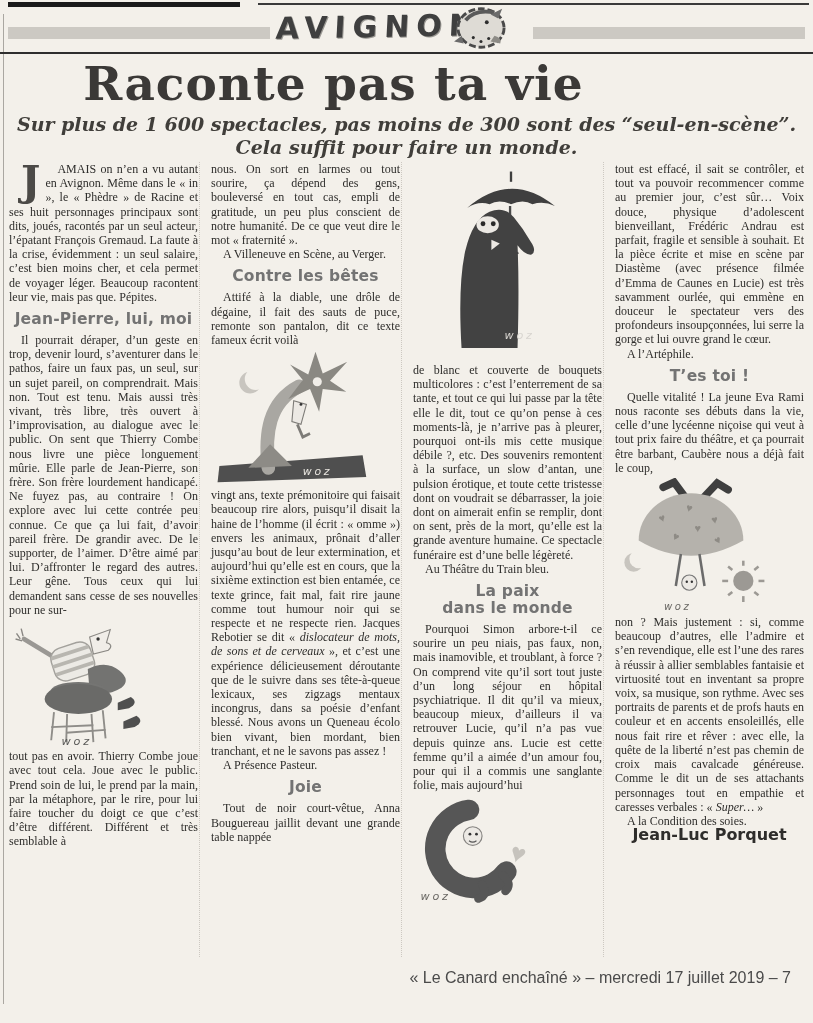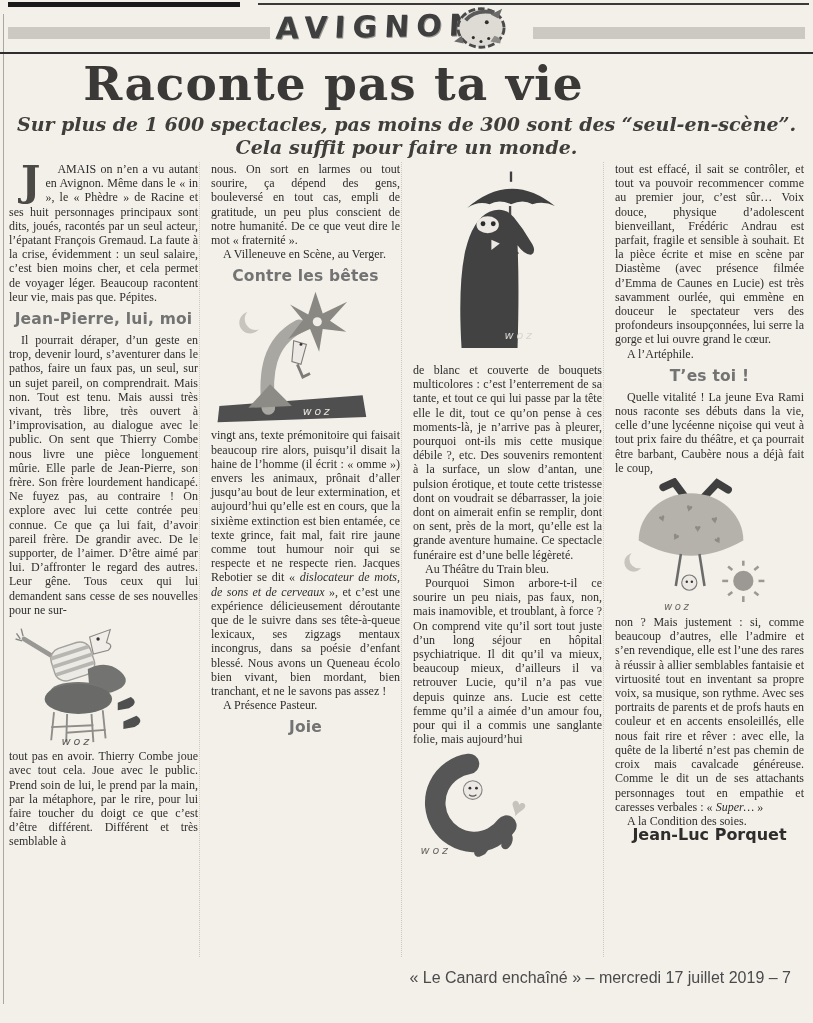--- a/index.html
+++ b/index.html
@@ -106,56 +106,62 @@
           <text class="sig" x="56" y="133" fill="#5a5a58">woz</text>
         </svg>
       </div>
       <p class="cont">tout pas en avoir. Thierry Combe joue avec tout cela. Joue avec le public. Prend soin de lui, le prend par la main, par la métaphore, par le rire, pour lui faire toucher du doigt ce que c’est d’être différent. Différent et très semblable à</p>
     </div>
 
     <div class="col">
       <p class="cont">nous. On sort en larmes ou tout sourire, ça dépend des gens, bouleversé en tout cas, empli de gratitude, un peu plus conscient de notre humanité. De ce que veut dire le mot « fraternité ».</p>
       <p>A Villeneuve en Scène, au Verger.</p>
       <h3>Contre les bêtes</h3>
+      <p>Attifé à la diable, une drôle de dégaine, il fait des sauts de puce, remonte son pantalon, dit ce texte fameux écrit voilà</p>
       <div class="fig">
         <svg width="160" height="136" viewBox="0 0 170 150">
           <circle cx="40" cy="36" r="12" fill="#c8c5bf"></circle>
           <circle cx="46" cy="32" r="12" fill="#f3f0ea"></circle>
           <path d="M6 128 l158 -12 l4 24 l-164 6 z" fill="#4f4f4f"></path>
           <path d="M60 130 C 56 92 60 58 94 40" stroke="#a9a7a2" stroke-width="15" fill="none" stroke-linecap="round"></path>
           <path d="M38 130 L62 104 L86 128 z" fill="#8d8b86"></path>
           <path d="M112 2 L120 26 L147 13 L128 34 L146 46 L120 43 L116 68 L106 43 L82 54 L98 33 L84 16 L104 27 Z" fill="#8a8882"></path>
           <circle cx="114" cy="35" r="5" fill="#f0ede8"></circle>
           <path d="M88 56 l14 4 l-6 22 l-10 -3 z" fill="#ece9e4" stroke="#7d7b77" stroke-width="1.2"></path>
           <path d="M92 82 l6 14 l8 -4" stroke="#7d7b77" stroke-width="3" fill="none"></path>
           <circle cx="96" cy="60" r="1.6" fill="#333"></circle>
           <text class="sig" x="98" y="138" fill="#e8e5df">woz</text>
         </svg>
       </div>
       <p class="cont"><span>vingt ans, texte prémonitoire qui faisait beaucoup rire alors, puisqu’il disait la haine de l’homme (il écrit : « omme ») envers les animaux, prônait d’aller jusqu’au bout de leur extermination, et aujourd’hui qu’elle est en cours, que la sixième extinction est bien entamée, ce texte grince, fait mal, fait rire jaune comme tout humour noir qui se respecte et ne respecte rien. Jacques Rebotier se dit « </span><span class="ital">dislocateur de mots, de sons et de cerveaux</span><span> », et c’est une expérience délicieusement déroutante que de le suivre dans ses tête-à-queue lexicaux, ses zigzags mentaux incongrus, dans sa poésie d’enfant blessé. Nous avons un Queneau écolo bien vivant, bien mordant, bien tranchant, et ne le savons pas assez !</span></p>
       <p>A Présence Pasteur.</p>
       <h3>Joie</h3>
+      <p>Tout de noir court-vêtue, Anna Bouguereau jaillit devant une grande table nappée</p>
     </div>
 
     <div class="col">
       <div class="fig">
         <svg width="168" height="196" viewBox="0 0 180 210">
           <line x1="105" y1="18" x2="105" y2="7" stroke="#3f3f3f" stroke-width="2.5"></line>
           <path d="M58 46 Q105 6 152 44 Q140 38 128 42 Q118 36 105 42 Q92 36 82 42 Q70 38 58 46 Z" fill="#3f3f3f"></path>
           <path d="M104 44 L104 88 Q104 97 113 94" stroke="#4a4a4a" stroke-width="2.5" fill="none"></path>
           <path d="M52 196 Q48 128 56 92 Q64 58 82 50 Q98 44 108 56 Q118 68 126 82 Q133 92 127 96 Q120 97 112 86 Q114 130 112 196 Z" fill="#424242"></path>
           <ellipse cx="80" cy="64" rx="12" ry="9" fill="#ece9e4"></ellipse>
           <circle cx="75" cy="63" r="2.6" fill="#2a2a2a"></circle>
           <circle cx="86" cy="63" r="2.6" fill="#2a2a2a"></circle>
           <path d="M84 80 l9 4 l-9 7 z" fill="#ece9e4"></path>
           <text class="sig" x="98" y="186" fill="#d8d5d0">woz</text>
         </svg>
       </div>
       <p class="cont">de blanc et couverte de bouquets multicolores : c’est l’enterrement de sa tante, et tout ce qui lui passe par la tête elle le dit, tout ce qu’on pense à ces moments-là, je n’arrive pas à pleurer, pourquoi ont-ils mis cette musique débile ?, etc. Des souvenirs remontent à la surface, un slow d’antan, une pulsion érotique, et toute cette tristesse dont on voudrait se débarrasser, la joie dont on aimerait enfin se remplir, dont on sent, près de la mort, qu’elle est la grande aventure humaine. Ce spectacle funéraire est d’une belle légèreté.</p>
       <p>Au Théâtre du Train bleu.</p>
+      <h3>
+        <span class="hline">La paix</span>
+        <span class="hline">dans le monde</span>
+      </h3>
       <p>Pourquoi Simon arbore-t-il ce sourire un peu niais, pas faux, non, mais inamovible, et troublant, à force ? On comprend vite qu’il sort tout juste d’un long séjour en hôpital psychiatrique. Il dit qu’il va mieux, beaucoup mieux, d’ailleurs il va retrouver Lucie, qu’il n’a pas vue depuis quinze ans. Lucie est cette femme qu’il a aimée d’un amour fou, pour qui il a commis une sanglante folie, mais aujourd’hui</p>
       <div class="fig">
         <svg width="140" height="112" viewBox="0 0 150 120">
           <path d="M60 16 A 42 42 0 1 0 100 82" stroke="#565656" stroke-width="22" fill="none" stroke-linecap="round"></path>
           <circle cx="64" cy="44" r="10" fill="#ece9e4" stroke="#858380" stroke-width="1.2"></circle>
           <circle cx="61" cy="42" r="1.5" fill="#333"></circle>
           <circle cx="68" cy="42" r="1.5" fill="#333"></circle>
           <path d="M60 49 q4 3 8 0" stroke="#555" stroke-width="1.2" fill="none"></path>
           <path d="M96 86 q11 9 3 17" stroke="#565656" stroke-width="9" fill="none" stroke-linecap="round"></path>
           <path d="M74 96 q7 12 -4 15" stroke="#565656" stroke-width="9" fill="none" stroke-linecap="round"></path>

